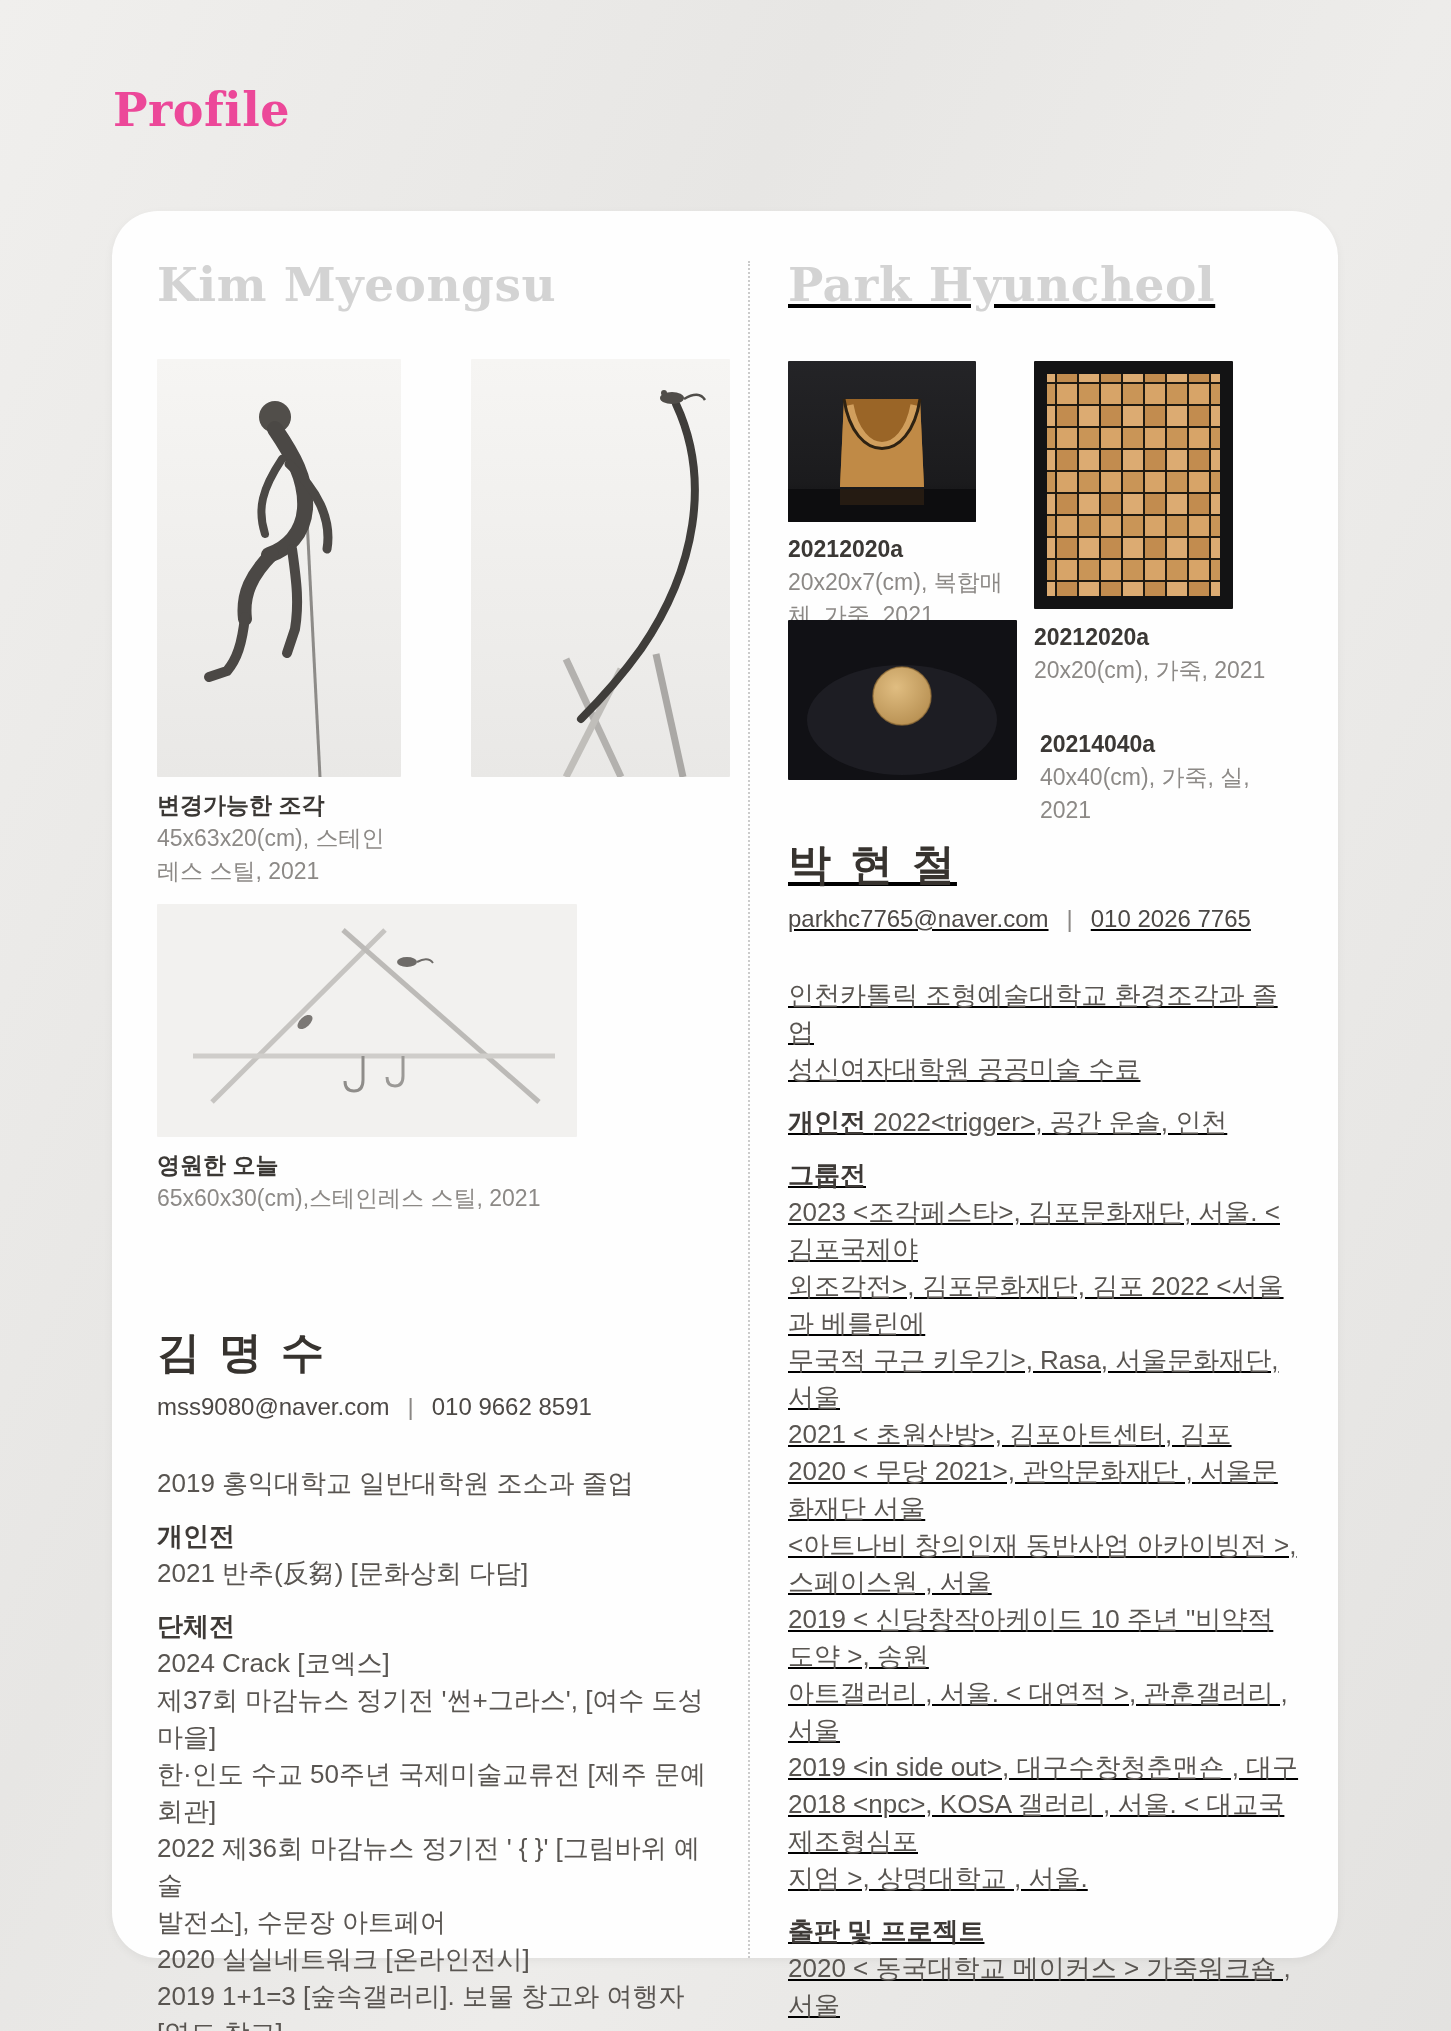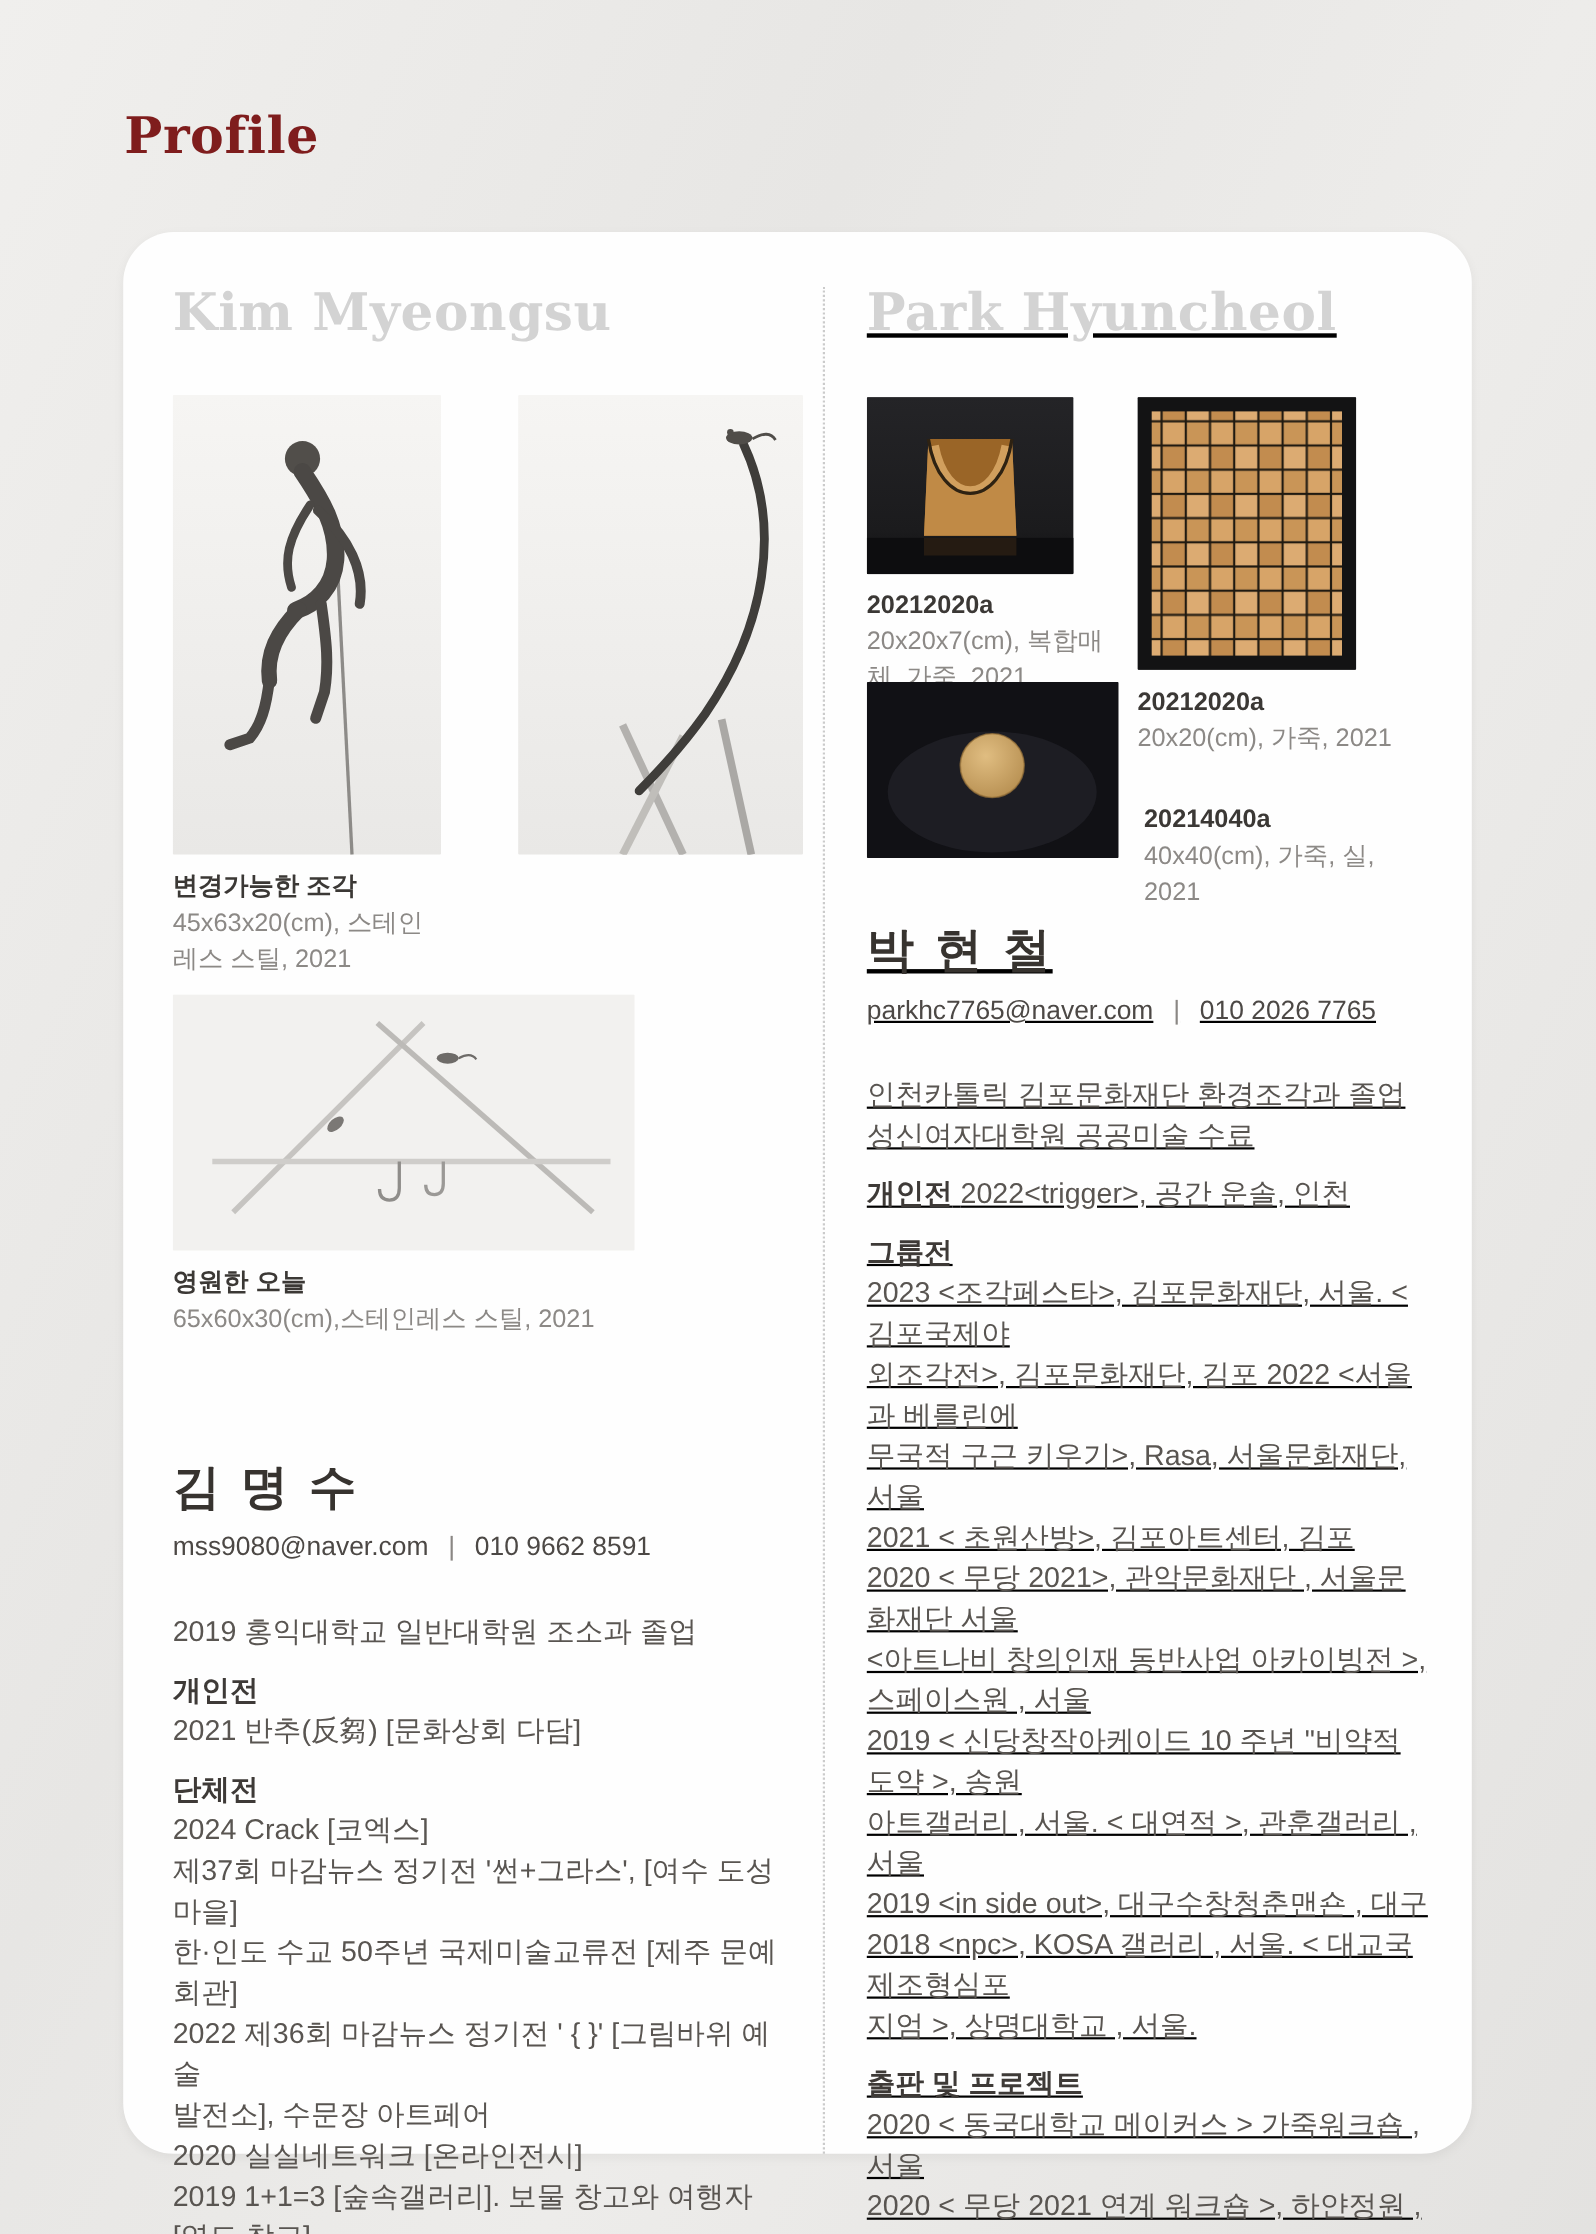--- a/index.html
+++ b/index.html
@@ -5,21 +5,21 @@
   html,body{margin:0;padding:0;}
   body{
     width:1451px;height:2031px;position:relative;overflow:hidden;
     background:linear-gradient(115deg,#f0efed 0%,#e7e6e4 35%,#edecea 60%,#e3e2e0 100%);
     font-family:"Liberation Sans","DejaVu Sans",sans-serif;
     -webkit-font-smoothing:antialiased;
   }
   .profile-title{
     position:absolute;left:113px;top:83px;
     font-family:"DejaVu Serif","Liberation Serif",serif;
-    font-weight:700;font-size:46px;color:#7f1d1d;letter-spacing:.5px;margin-top:13px;
+    font-weight:700;font-size:46px;color:#ec4899;letter-spacing:.5px;
   }
   .card{
     position:absolute;left:112px;top:211px;width:1226px;height:1747px;
     background:#fefefe;border-radius:46px;
     box-shadow:0 3px 10px rgba(0,0,0,.05);
     display:flex;box-sizing:border-box;padding:50px 38px 0 45px;
   }
   .col-left{width:563px;flex:none;}
   .col-right{flex:1;border-left:2px dotted #cbcbcb;margin-left:28px;padding-left:38px;min-width:0;text-decoration:underline;}
   .name-en{
@@ -211,21 +211,21 @@
           <div class="cap-t">40x40(cm), 가죽, 실, 2021</div>
         </div>
       </div>
 
       <div class="name-ko park-name">박 현 철</div>
       <div class="contact">
         <span>parkhc7765@naver.com</span><span class="sep">|</span><span>010 2026 7765</span>
       </div>
 
       <div class="bio edu">
-        <div class="line">인천카톨릭 김포문화재단 환경조각과 졸업</div>
+        <div class="line">인천카톨릭 조형예술대학교 환경조각과 졸업</div>
         <div class="line">성신여자대학원 공공미술 수료</div>
       </div>
 
       <div class="bio section">
         <div class="line">
           <span class="b">개인전</span>
           <span>2022&lt;trigger&gt;, 공간 운솔, 인천</span>
         </div>
       </div>
 

